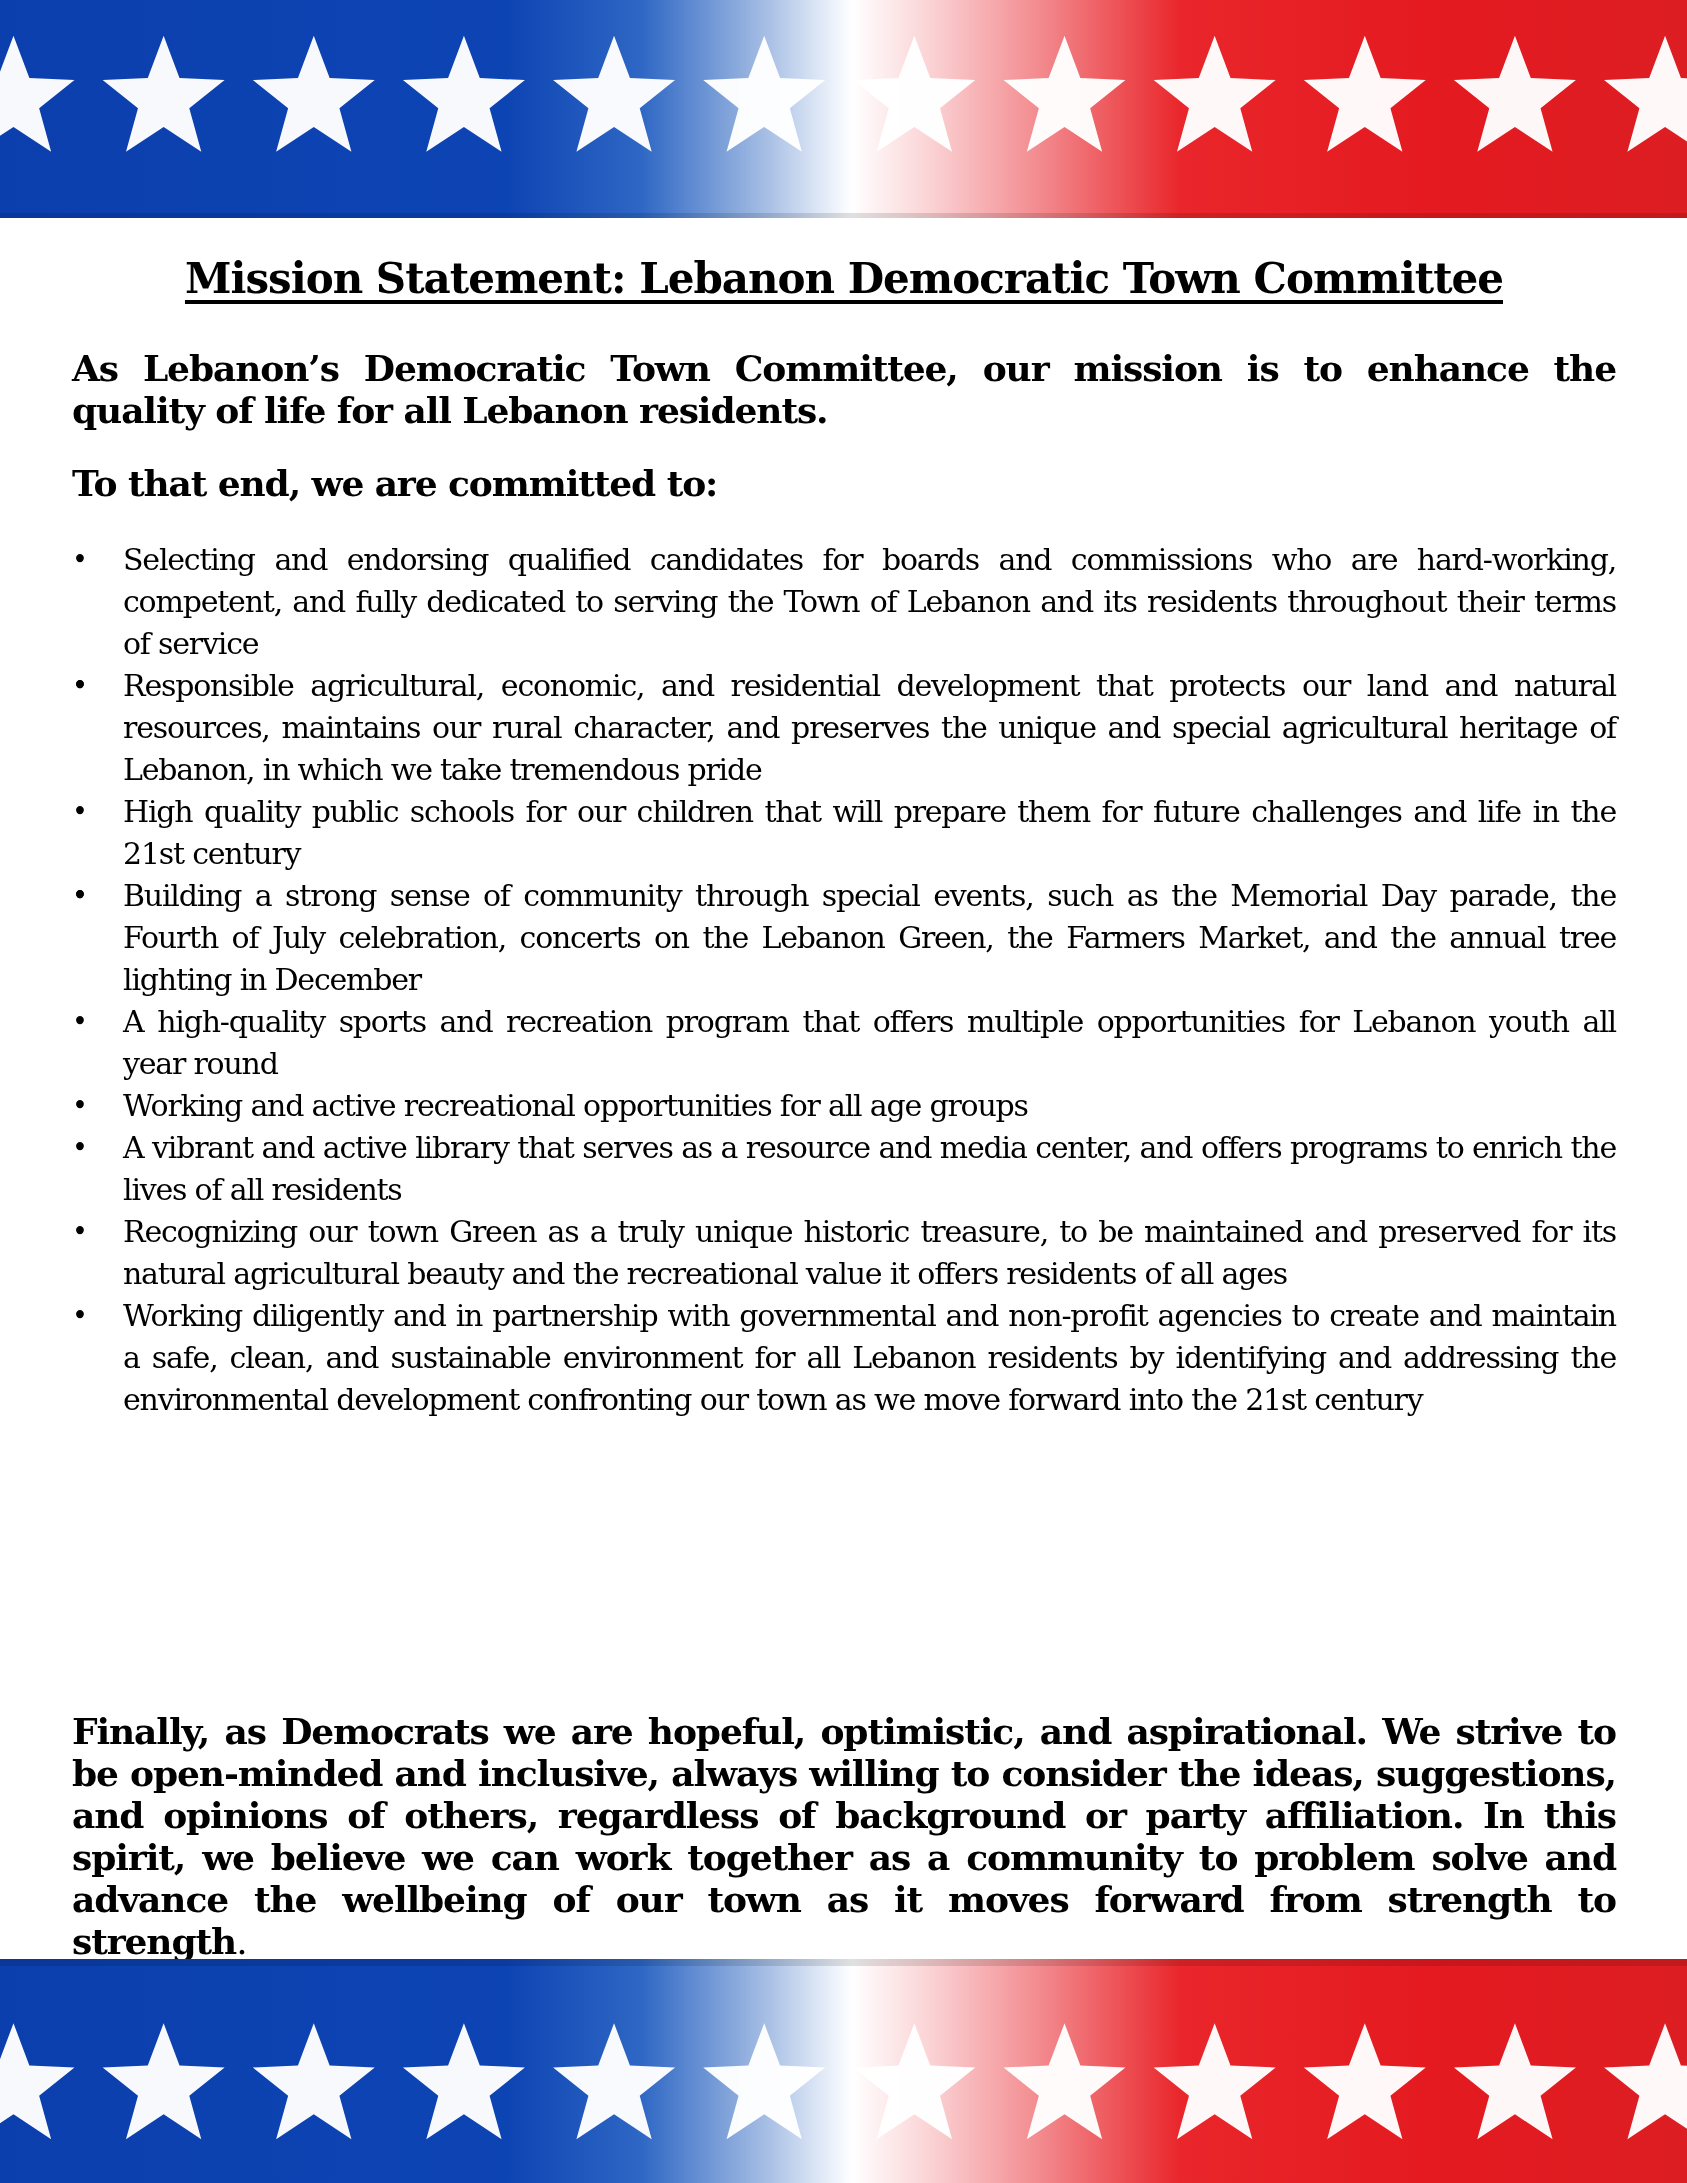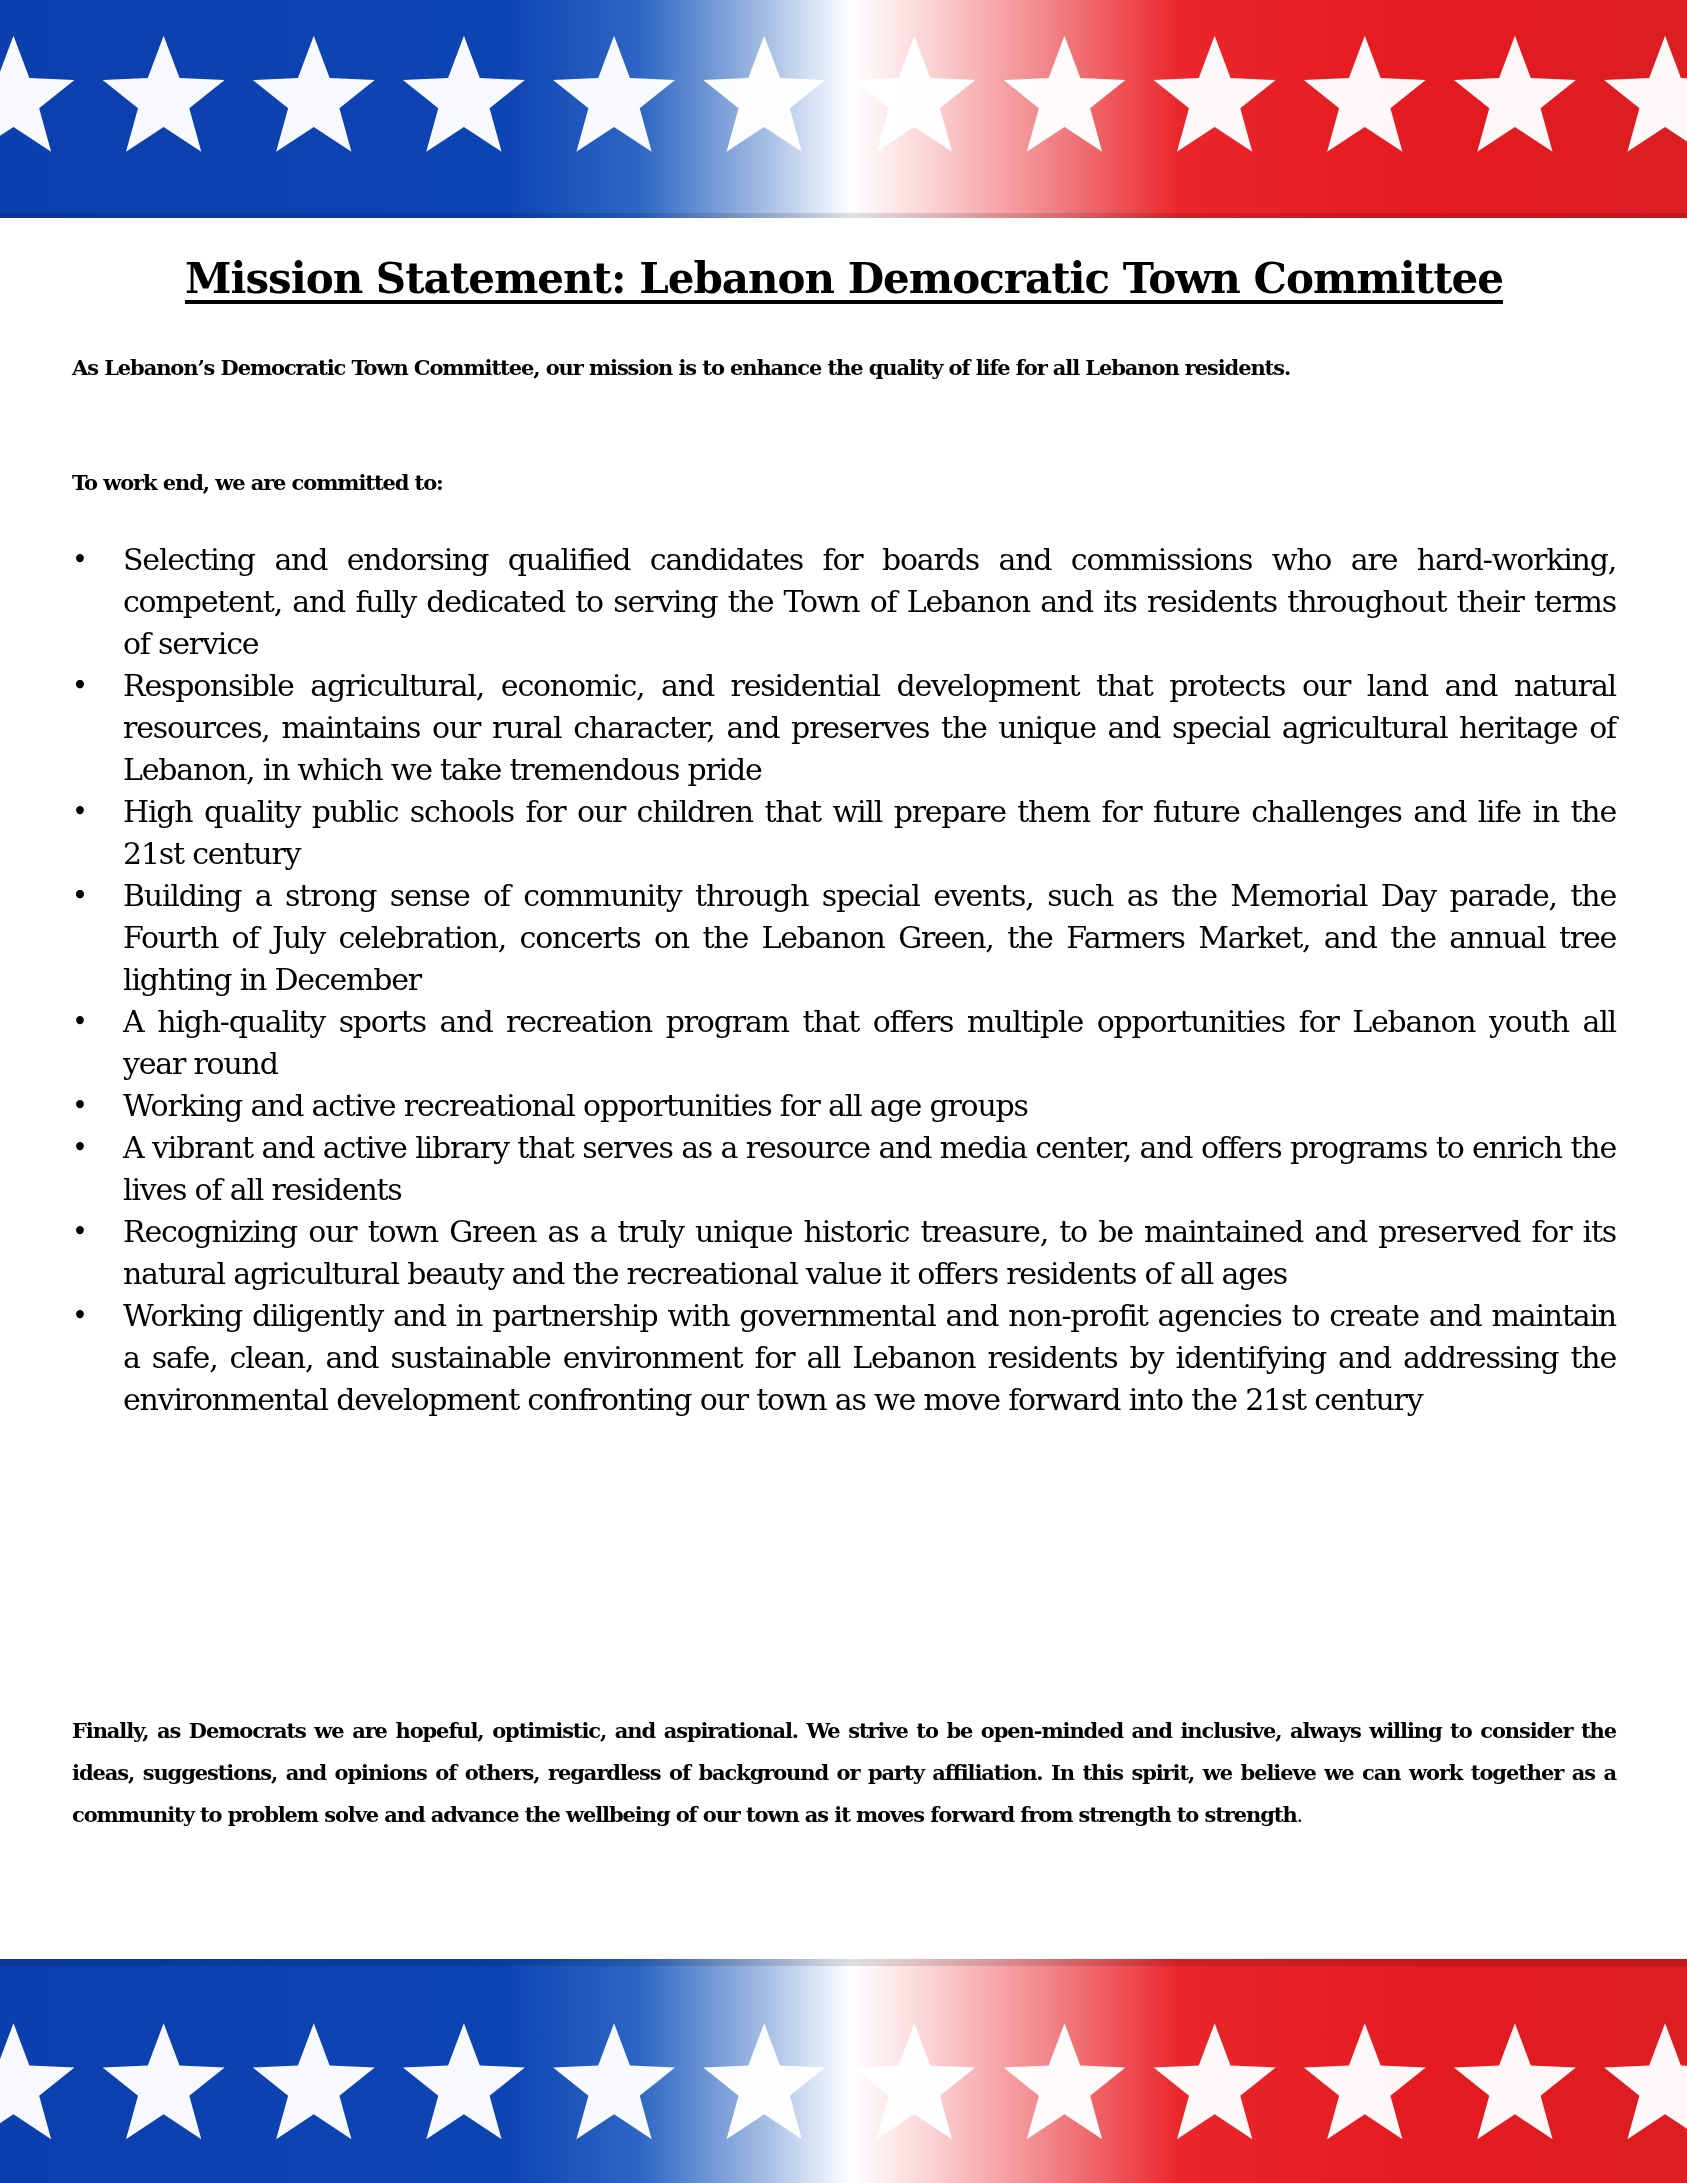--- a/index.html
+++ b/index.html
@@ -23,21 +23,21 @@
     color: #000;
   }
   .title {
     position: absolute; top: 250px; left: 0; width: 1544px;
     text-align: center; font-weight: bold; font-size: 42px; line-height: 58px;
     text-decoration: underline; text-decoration-thickness: 4px; text-underline-offset: 6.7px;
     letter-spacing: -1px; white-space: nowrap;
   }
   .para-bold {
     position: absolute; left: 0; width: 1544px;
-    font-weight: bold; font-size: 21px; line-height: 42px; letter-spacing: -1.1px;
+    font-weight: bold; font-size: 36px; line-height: 42px; letter-spacing: -1.1px;
     text-align: justify;
   }
   .intro { top: 347px; }
   .lead { top: 462px; }
   .closing { top: 1710px; }
   .closing .normal { font-weight: normal; }
   ul.bullets {
     position: absolute; top: 539px; left: 0; width: 1544px;
     margin: 0; padding: 0; list-style: none;
     font-size: 30px; line-height: 42px; letter-spacing: -1.2px;
@@ -67,21 +67,21 @@
       <polygon points="2022.5,53.0 2046.0,115.6 2112.9,118.6 2060.5,160.4 2078.3,224.9 2022.5,188.0 1966.7,224.9 1984.5,160.4 1932.1,118.6 1999.0,115.6" fill="#ffffff" opacity="0.97"></polygon>
       <polygon points="2245.0,53.0 2268.5,115.6 2335.4,118.6 2283.0,160.4 2300.8,224.9 2245.0,188.0 2189.2,224.9 2207.0,160.4 2154.6,118.6 2221.5,115.6" fill="#ffffff" opacity="0.97"></polygon>
       <polygon points="2467.5,53.0 2491.0,115.6 2557.9,118.6 2505.5,160.4 2523.3,224.9 2467.5,188.0 2411.7,224.9 2429.5,160.4 2377.1,118.6 2444.0,115.6" fill="#ffffff" opacity="0.97"></polygon>
     </svg>
   <div class="edge-bottom"></div>
 </div>
 
 <div class="doc">
   <div class="title">Mission Statement: Lebanon Democratic Town Committee</div>
   <div class="para-bold intro">As Lebanon’s Democratic Town Committee, our mission is to enhance the quality of life for all Lebanon residents.</div>
-  <div class="para-bold lead">To work end, we are committed to:</div>
+  <div class="para-bold lead">To that end, we are committed to:</div>
   <ul class="bullets">
     <li><span class="dot">•</span><span>Selecting and endorsing qualified candidates for boards and commissions who are hard-working, competent, and fully dedicated to serving the Town of Lebanon and its residents throughout their terms of service</span></li>
     <li><span class="dot">•</span></li>
     <li><span class="dot">•</span><span>Responsible agricultural, economic, and residential development that protects our land and natural resources, maintains our rural character, and preserves the unique and special agricultural heritage of Lebanon, in which we take tremendous pride</span></li>
     <li><span class="dot">•</span><span>High quality public schools for our children that will prepare them for future challenges and life in the 21st century</span></li>
     <li><span class="dot">•</span></li>
     <li><span class="dot">•</span><span>Building a strong sense of community through special events, such as the Memorial Day parade, the Fourth of July celebration, concerts on the Lebanon Green, the Farmers Market, and the annual tree lighting in December</span></li>
     <li><span class="dot">•</span><span>A high-quality sports and recreation program that offers multiple opportunities for Lebanon youth all year round</span></li>
     <li><span class="dot">•</span><span>Working and active recreational opportunities for all age groups</span></li>
     <li><span class="dot">•</span><span>A vibrant and active library that serves as a resource and media center, and offers programs to enrich the lives of all residents</span></li>

